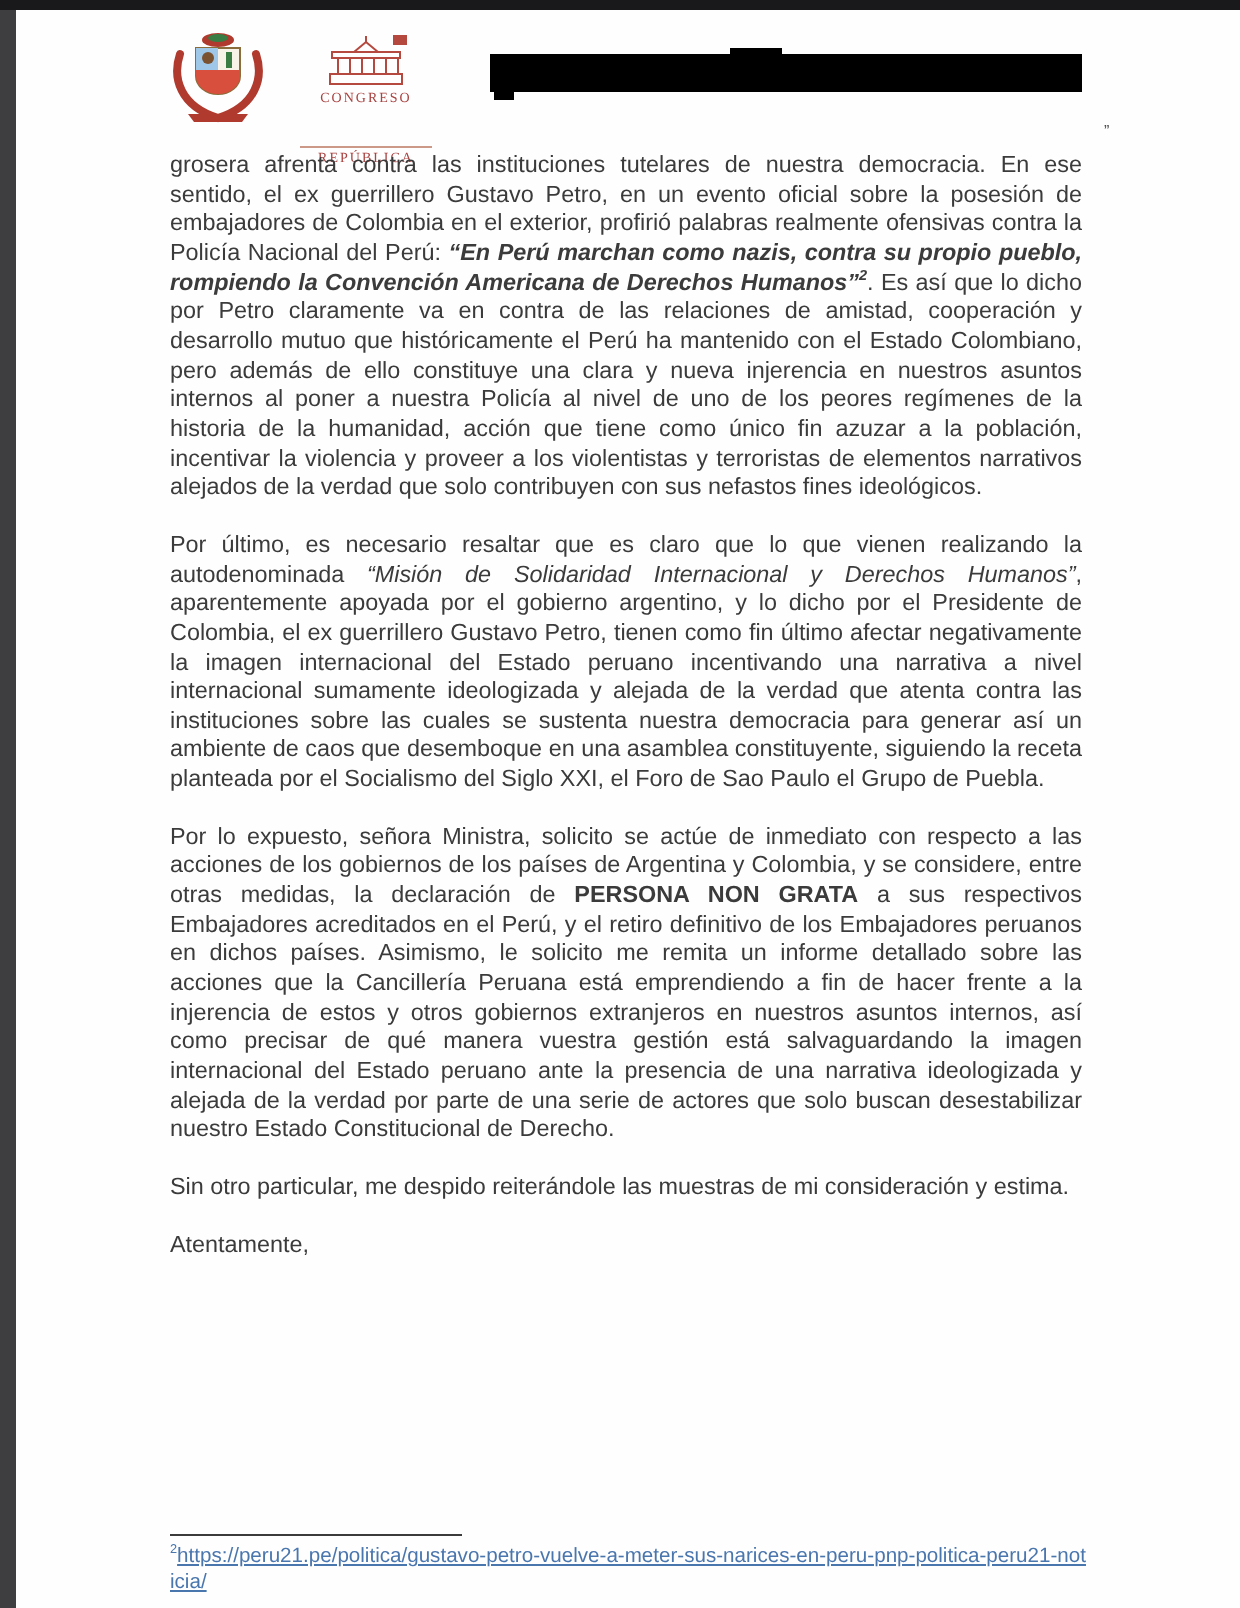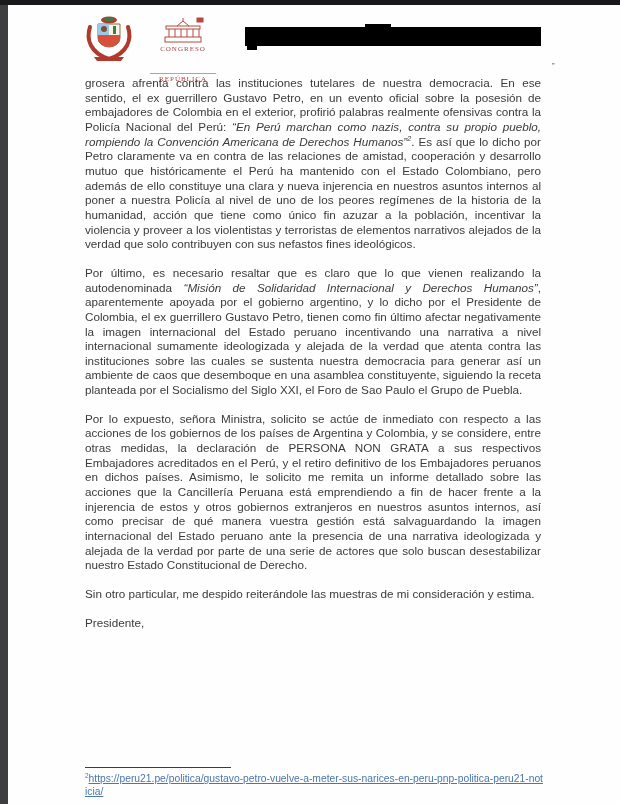--- a/index.html
+++ b/index.html
@@ -22,21 +22,21 @@
   .redact-bar::before { content:""; position:absolute; left:120px; top:-3px; width:26px; height:4px; background:#000; }
   .redact-bar::after  { content:""; position:absolute; left:2px; bottom:-4px; width:10px; height:5px; background:#000; }
   .decenio { position:absolute; left:237px; top:46px; width:296px; text-align:center;
              font-size:7.6px; color:#4a4a4a; }
   .stray-quote { position:absolute; left:544px; top:56px; font-size:8px; color:#4a4a4a; }
 
   
   .body-text { position:absolute; left:77px; top:71px; width:456px; color:#3b3b3b;
                font-size:11.7px; line-height:14.65px; text-align:justify; }
   .body-text p { margin-bottom:14px; }
-  .b { font-weight:normal; }
+  .b { font-weight:bold; }
   .i { font-style:italic; }
   sup { font-size:0.62em; line-height:0; vertical-align:super; }
 
   
   .footnote { position:absolute; left:77px; bottom:6px; width:458px; font-size:10.3px; line-height:13px; }
   .footnote-rule { width:146px; border-top:1.2px solid #3b3b3b; margin-bottom:4px; }
   .footnote a { color:#4a76ae; text-decoration:underline; word-break:break-all; }
   .footnote sup { color:#4a76ae; }
 </style>
 </head>
@@ -86,21 +86,21 @@
 
     <div class="redact-bar"></div>
 
     <div class="stray-quote">”</div>
 
     <div class="body-text">
       <p><span>grosera afrenta contra las instituciones tutelares de nuestra democracia. En ese sentido, el ex guerrillero Gustavo Petro, en un evento oficial sobre la posesión de embajadores de Colombia en el exterior, profirió palabras realmente ofensivas contra la Policía Nacional del Perú: </span><span class="b i">“En Perú marchan como nazis, contra su propio pueblo, rompiendo la Convención Americana de Derechos Humanos”</span><sup class="b i">2</sup><span>. Es así que lo dicho por Petro claramente va en contra de las relaciones de amistad, cooperación y desarrollo mutuo que históricamente el Perú ha mantenido con el Estado Colombiano, pero además de ello constituye una clara y nueva injerencia en nuestros asuntos internos al poner a nuestra Policía al nivel de uno de los peores regímenes de la historia de la humanidad, acción que tiene como único fin azuzar a la población, incentivar la violencia y proveer a los violentistas y terroristas de elementos narrativos alejados de la verdad que solo contribuyen con sus nefastos fines ideológicos.</span></p>
       <p><span>Por último, es necesario resaltar que es claro que lo que vienen realizando la autodenominada </span><span class="i">“Misión de Solidaridad Internacional y Derechos Humanos”</span><span>, aparentemente apoyada por el gobierno argentino, y lo dicho por el Presidente de Colombia, el ex guerrillero Gustavo Petro, tienen como fin último afectar negativamente la imagen internacional del Estado peruano incentivando una narrativa a nivel internacional sumamente ideologizada y alejada de la verdad que atenta contra las instituciones sobre las cuales se sustenta nuestra democracia para generar así un ambiente de caos que desemboque en una asamblea constituyente, siguiendo la receta planteada por el Socialismo del Siglo XXI, el Foro de Sao Paulo el Grupo de Puebla.</span></p>
       <p><span>Por lo expuesto, señora Ministra, solicito se actúe de inmediato con respecto a las acciones de los gobiernos de los países de Argentina y Colombia, y se considere, entre otras medidas, la declaración de </span><span class="b">PERSONA NON GRATA</span><span> a sus respectivos Embajadores acreditados en el Perú, y el retiro definitivo de los Embajadores peruanos en dichos países. Asimismo, le solicito me remita un informe detallado sobre las acciones que la Cancillería Peruana está emprendiendo a fin de hacer frente a la injerencia de estos y otros gobiernos extranjeros en nuestros asuntos internos, así como precisar de qué manera vuestra gestión está salvaguardando la imagen internacional del Estado peruano ante la presencia de una narrativa ideologizada y alejada de la verdad por parte de una serie de actores que solo buscan desestabilizar nuestro Estado Constitucional de Derecho.</span></p>
       <p><span>Sin otro particular, me despido reiterándole las muestras de mi consideración y estima.</span></p>
-      <p><span>Presidente,</span></p>
+      <p><span>Atentamente,</span></p>
     </div>
 
     <div class="footnote">
       <div class="footnote-rule"></div>
       <sup>2</sup><a href="#">https://peru21.pe/politica/gustavo-petro-vuelve-a-meter-sus-narices-en-peru-pnp-politica-peru21-noticia/</a>
     </div>
 
   </div>
 </div>
 

